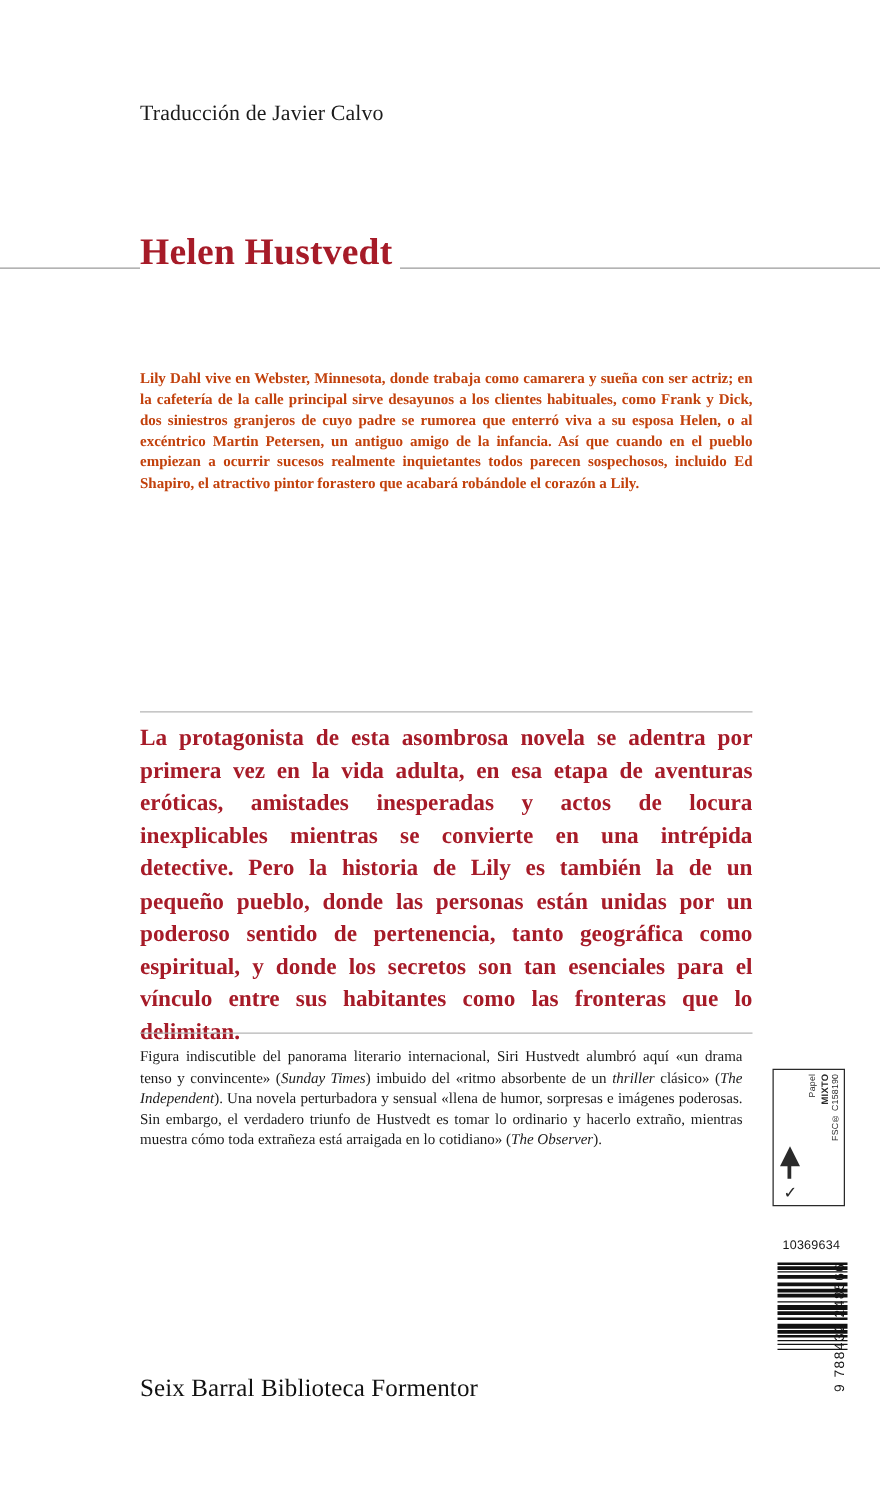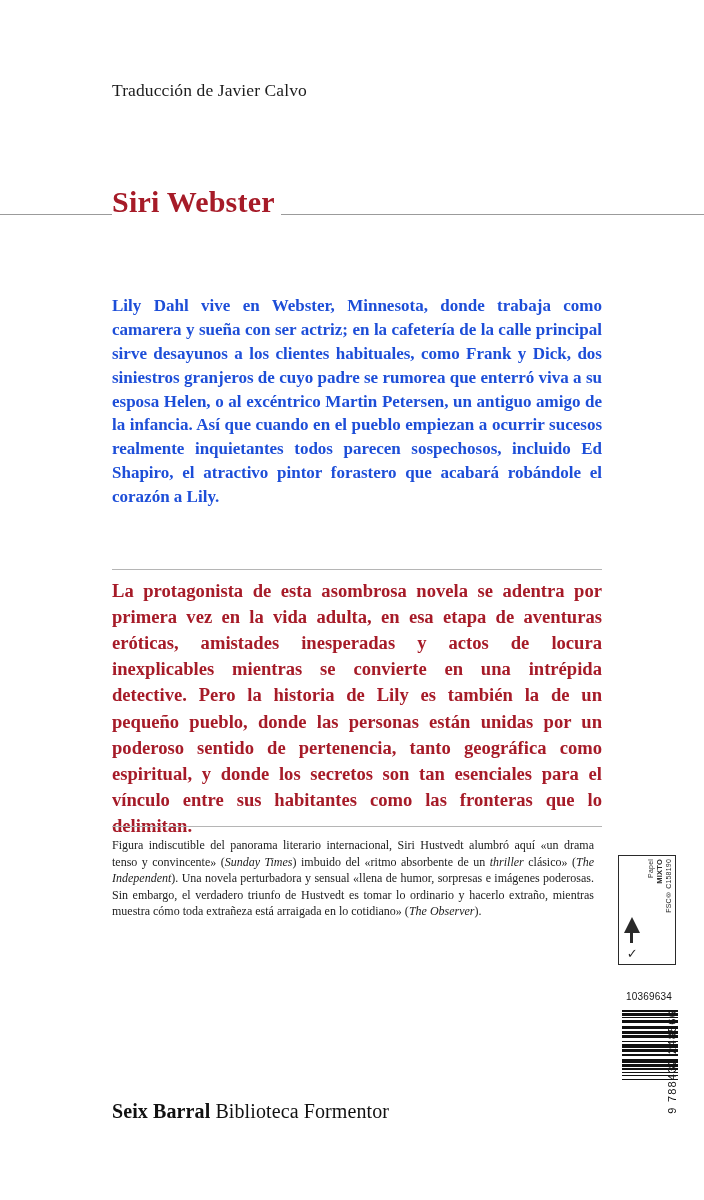--- a/index.html
+++ b/index.html
@@ -64,24 +64,24 @@
     letter-spacing: 0.1px;
     line-height: 1.15;
   }
 
   
   .blurb-main {
     position: absolute;
     left: 112px;
     top: 294px;
     width: 490px;
-    font-size: 17px;
+    font-size: 12px;
     font-weight: bold;
     line-height: 1.405;
-    color: #1d4ed8;
+    color: #c2410c;
     text-align: justify;
     text-justify: inter-word;
     hyphens: manual;
   }
 
   .rule-mid {
     position: absolute;
     left: 112px;
     width: 490px;
     height: 1px;
@@ -128,21 +128,21 @@
 
   
   .imprint {
     position: absolute;
     left: 112px;
     top: 1100px;
     font-size: 20px;
     color: #111111;
     letter-spacing: 0.1px;
   }
-  .imprint .brand { font-weight: bold; text-align: right; }
+  .imprint .brand { font-weight: normal; text-align: right; }
   .imprint .collection { font-weight: normal; }
 
   
   .fsc-box {
     position: absolute;
     left: 618px;
     top: 855px;
     width: 58px;
     height: 110px;
     border: 1px solid #2a2a2a;
@@ -260,21 +260,21 @@
 </style>
 </head>
 <body>
 
 <div class="page">
 
   <div class="translator">Traducción de Javier Calvo</div>
 
   <div class="rule-full rule-top"></div>
 
-  <div class="author">Siri Webster</div>
+  <div class="author">Helen Hustvedt</div>
 
   <div class="blurb-main">Lily Dahl vive en Webster, Minnesota, donde trabaja como camarera y sueña con ser actriz; en la cafetería de la calle principal sirve desayunos a los clientes habituales, como Frank y Dick, dos siniestros granjeros de cuyo padre se rumorea que enterró viva a su esposa Helen, o al excéntrico Martin Petersen, un antiguo amigo de la infancia. Así que cuando en el pueblo empiezan a ocurrir sucesos realmente inquietantes todos parecen sospechosos, incluido Ed Shapiro, el atractivo pintor forastero que acabará robándole el corazón a Lily.</div>
 
   <div class="rule-mid"></div>
 
   <div class="blurb-red">La protagonista de esta asombrosa novela se adentra por primera vez en la vida adulta, en esa etapa de aventuras eróticas, amistades inesperadas y actos de locura inexplicables mientras se convierte en una intrépida detective. Pero la historia de Lily es también la de un pequeño pueblo, donde las personas están unidas por un poderoso sentido de pertenencia, tanto geográfica como espiritual, y donde los secretos son tan esenciales para el vínculo entre sus habitantes como las fronteras que lo delimitan.</div>
 
   <div class="rule-mid2"></div>
 
   <div class="press"><span>Figura indiscutible del panorama literario internacional, Siri Hustvedt alumbró aquí «un drama tenso y convincente» (</span><i>Sunday Times</i><span>) imbuido del «ritmo absorbente de un </span><i>thriller</i><span> clásico» (</span><i>The Independent</i><span>). Una novela perturbadora y sensual «llena de humor, sorpresas e imágenes poderosas. Sin embargo, el verdadero triunfo de Hustvedt es tomar lo ordinario y hacerlo extraño, mientras muestra cómo toda extrañeza está arraigada en lo cotidiano» (</span><i>The Observer</i><span>).</span></div>

